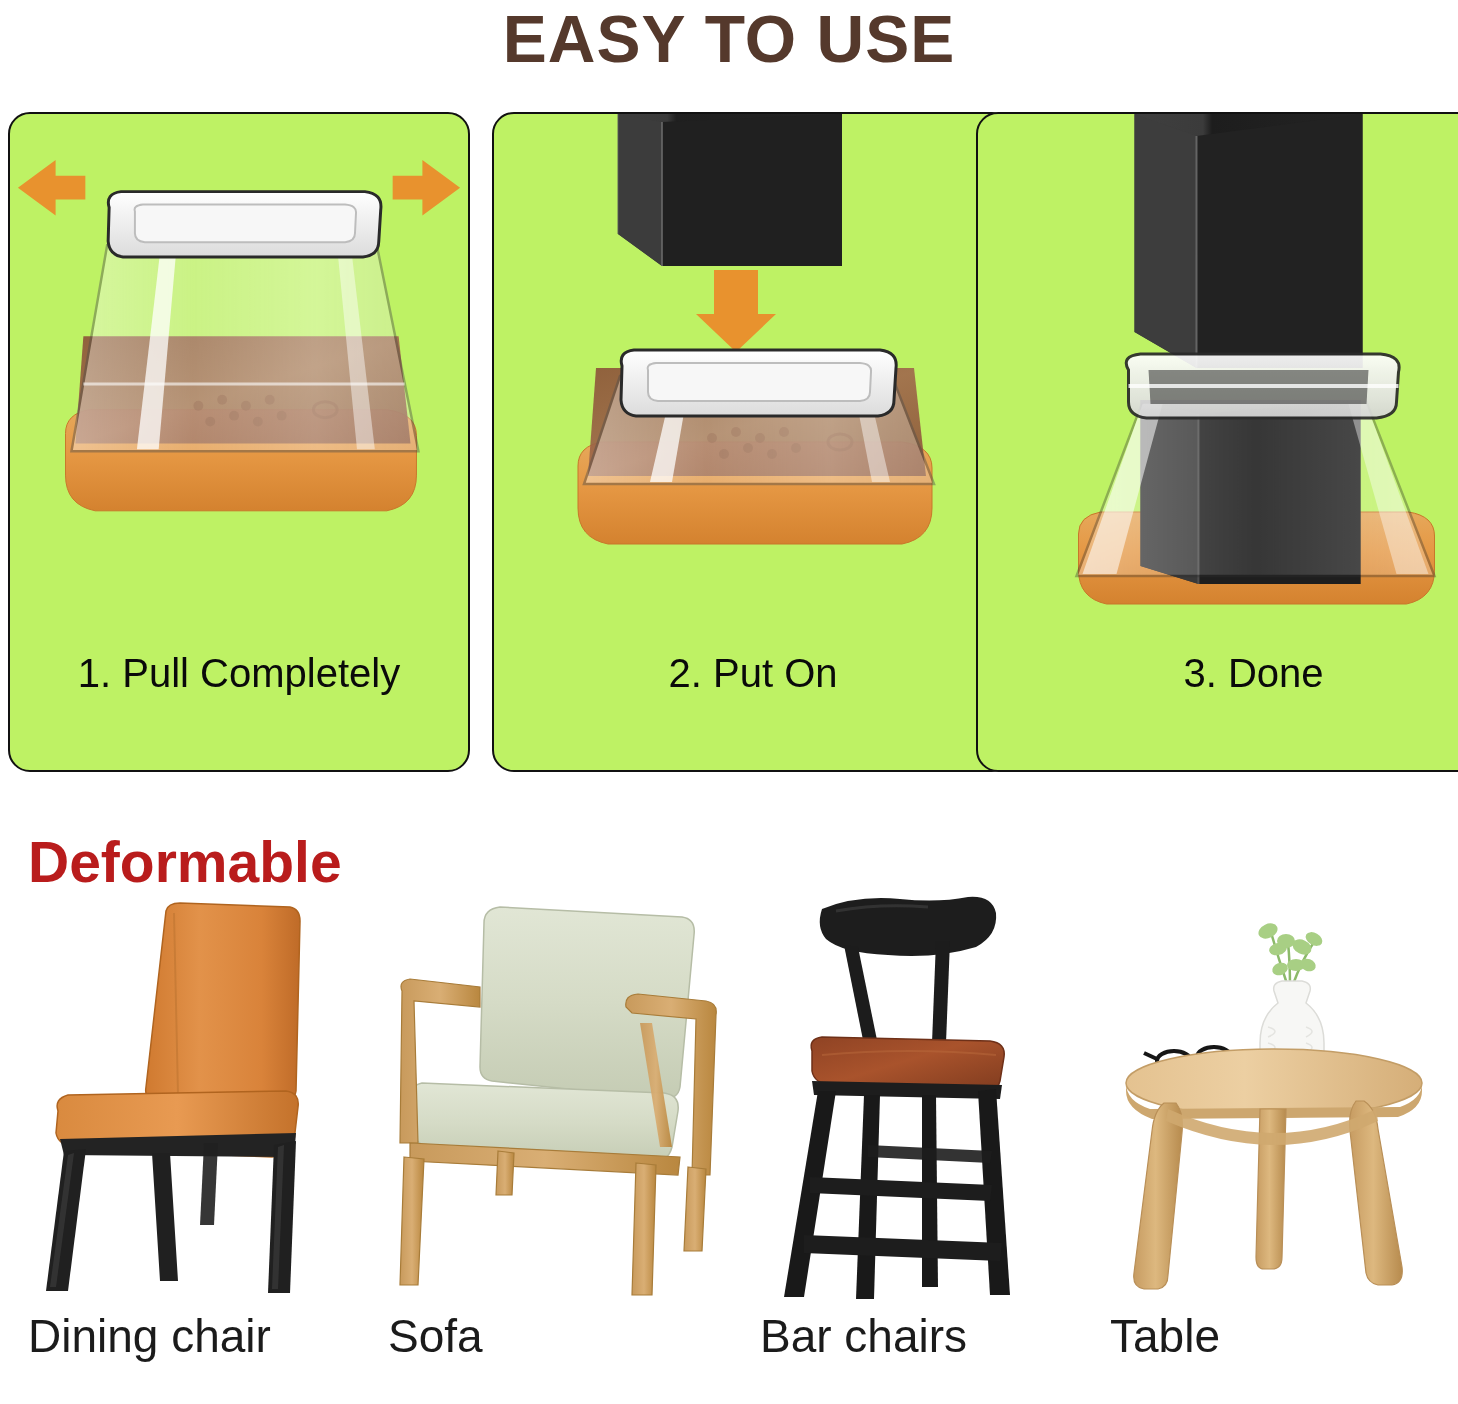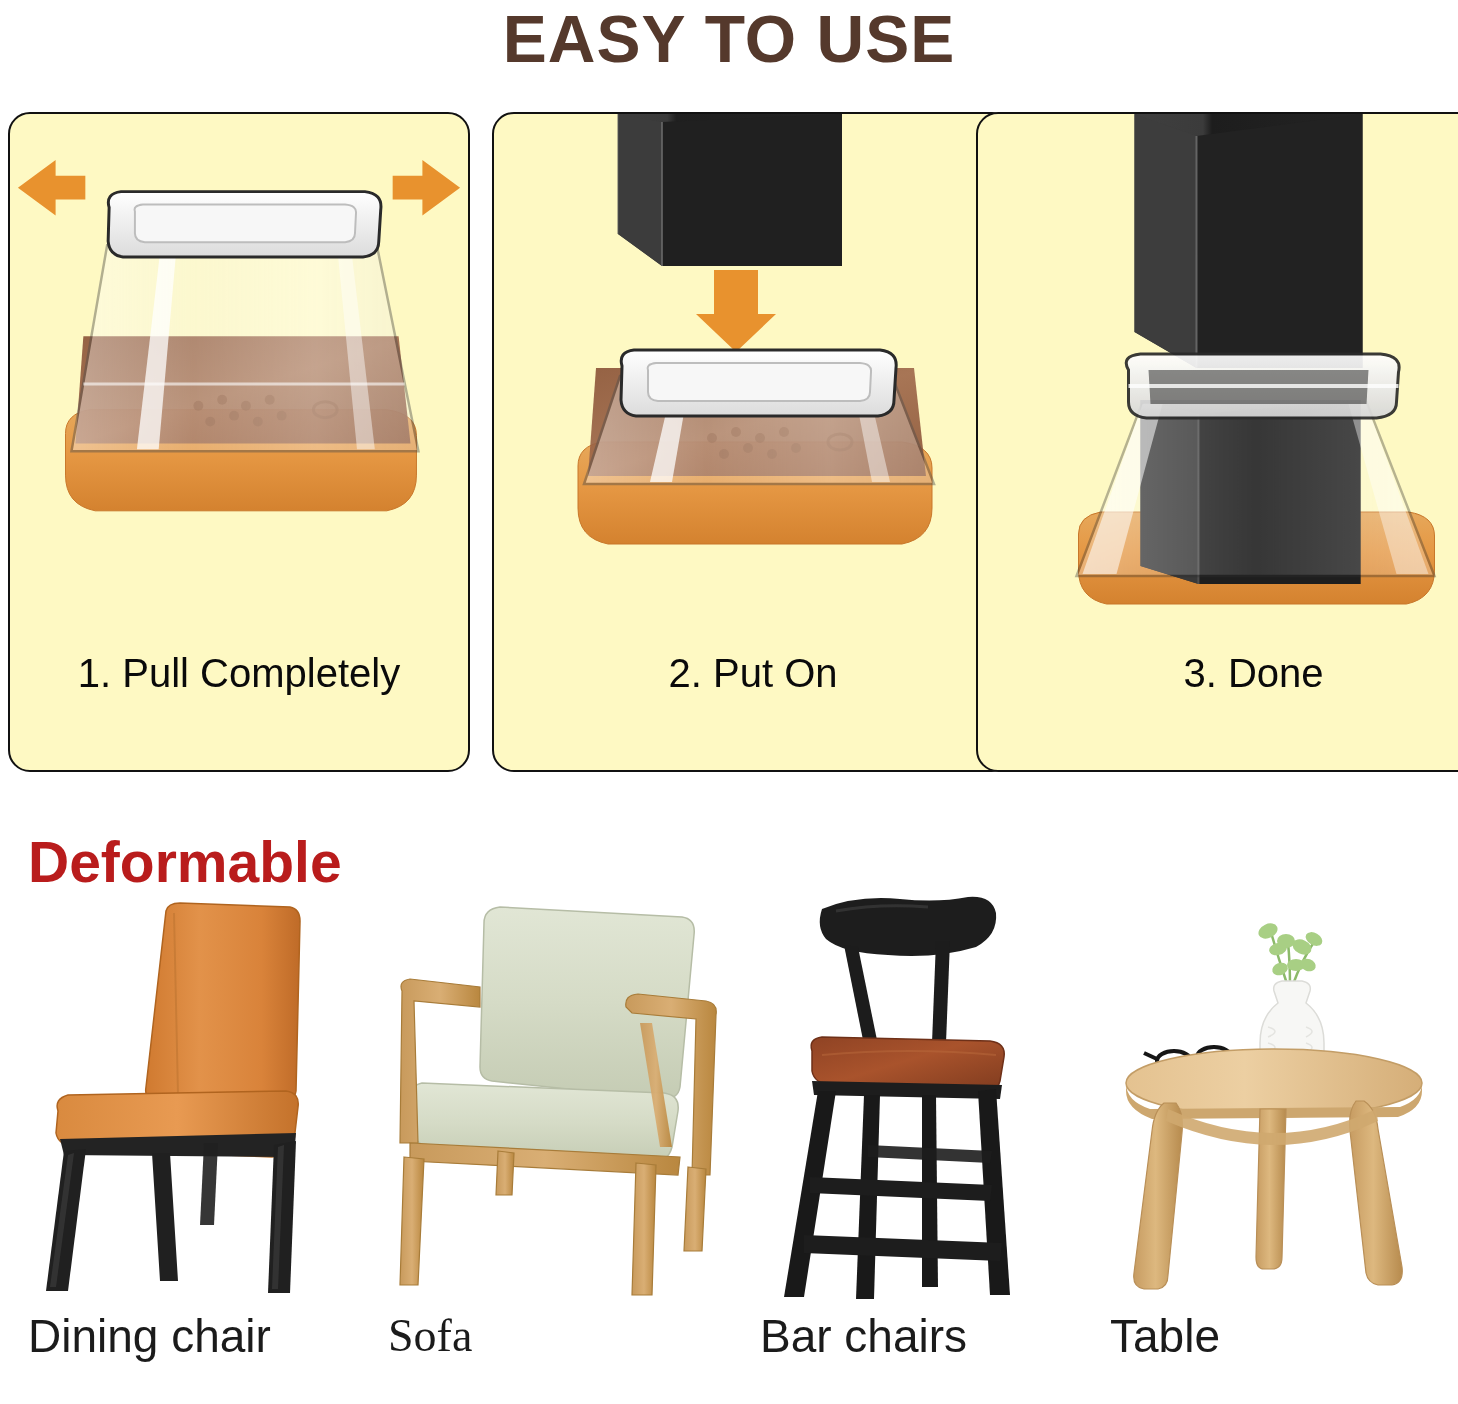--- a/index.html
+++ b/index.html
@@ -10,21 +10,21 @@
   #page-title{
     position:absolute;left:0;top:-4px;width:1458px;text-align:center;
     font-size:66px;font-weight:bold;letter-spacing:1px;
     color:#55392c;line-height:86px;
   }
 
   
   #steps{position:absolute;left:8px;top:112px;width:1442px;height:660px;}
   .step-card{
     position:absolute;top:0;height:660px;
-    border:2.5px solid #111;border-radius:22px;background:#fef9c3;
+    border:2.5px solid #111;border-radius:22px;background:#bef264;
     box-sizing:border-box;overflow:hidden;
   }
   #step-card-1{left:0px;   width:462px;}
   #step-card-2{left:484px; width:522px;}
   #step-card-3{left:968px; width:555px;}
 
   .step-art{position:absolute;left:0;top:0;right:0;height:525px;}
   .step-label{
     position:absolute;left:0;right:0;text-align:center;
     font-size:40px;color:#0a0a0a;line-height:46px;
@@ -40,21 +40,21 @@
   
   #deformable-title{
     position:absolute;left:28px;top:824px;
     font-size:57px;font-weight:bold;color:#b91c1c;line-height:76px;
   }
 
   
   #furniture-row{position:absolute;left:0;top:895px;width:1458px;height:509px;}
   .furn-cell{position:absolute;top:0;height:509px;}
   #furn-cell-0{left:28px;  width:340px;}
-  #furn-cell-1{left:388px; width:340px;font-family:Liberation Serif, serif;}
+  #furn-cell-1{left:388px; width:340px;}
   #furn-cell-2{left:760px; width:320px;}
   #furn-cell-3{left:1110px;width:330px;}
   .furn-art{position:absolute;left:0;top:0;right:0;height:405px;}
   .furn-label{
     position:absolute;left:0;right:0;top:412px;text-align:left;
     font-size:46px;color:#1b1b1b;line-height:58px;
   }
   svg{display:block;width:100%;height:100%;}
 </style>
 </head>

